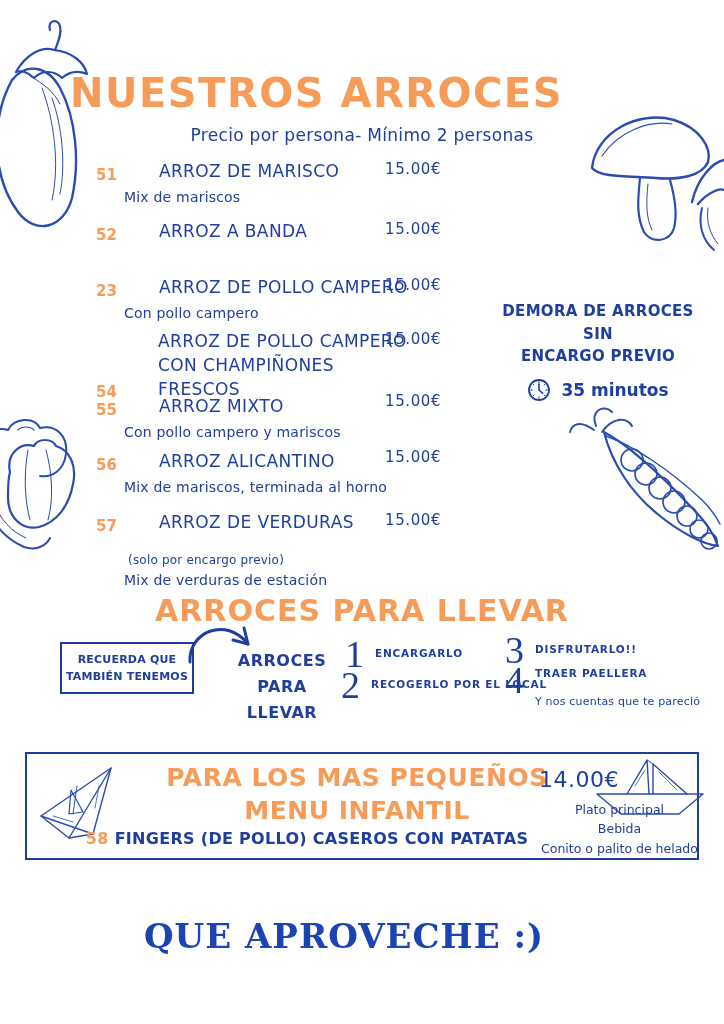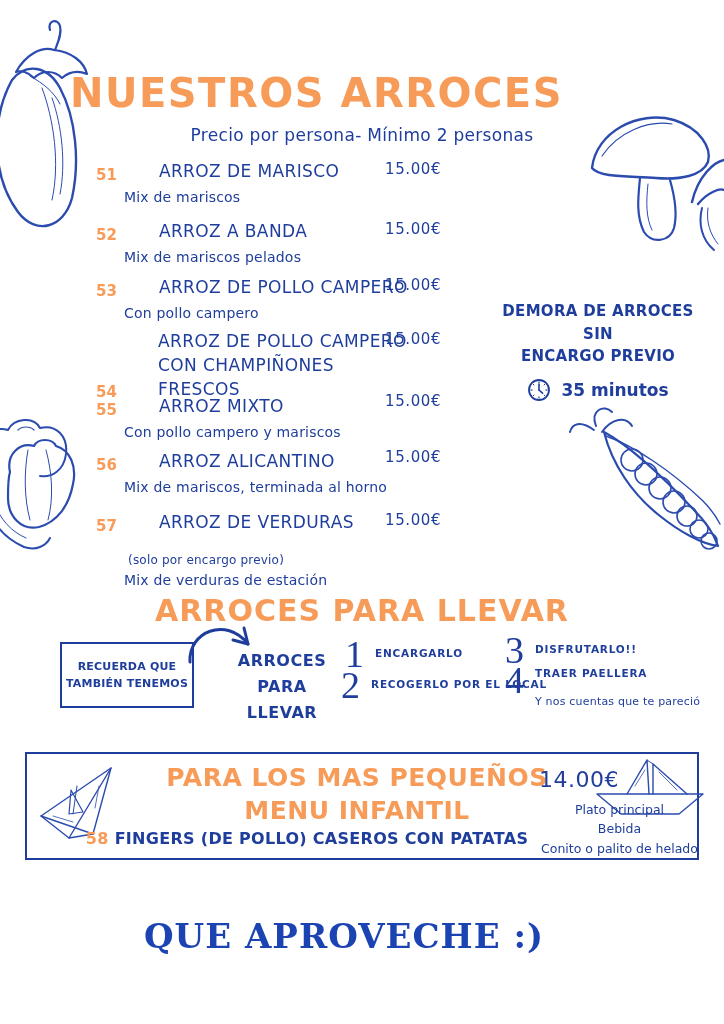--- a/index.html
+++ b/index.html
@@ -33,21 +33,21 @@
   
   .delay { position:absolute; left:488px; top:300px; width:220px; text-align:center; color:var(--blue); }
   .delay-line { font-size:15px; font-weight:700; letter-spacing:0.3px; line-height:1.5; }
   .delay-row { margin-top:10px; display:flex; justify-content:center; align-items:center; gap:10px; }
   .delay-time { font-size:17px; font-weight:700; }
 
   
   .tk-heading { position:absolute; top:593px; left:0; width:724px; text-align:center;
                 font-size:30px; font-weight:700; color:var(--orange); letter-spacing:1px; }
   .reminder { position:absolute; left:60px; top:642px; width:126px; border:2px solid var(--blue);
-              padding:14px 2px; text-align:center; font-size:11px; font-weight:700;
+              padding:7px 2px; text-align:center; font-size:11px; font-weight:700;
               color:var(--blue); line-height:1.55; letter-spacing:0.2px; }
   .tk-label { position:absolute; left:218px; top:648px; width:128px; text-align:center;
               font-size:16px; font-weight:700; color:var(--blue); line-height:26px; letter-spacing:0.5px; }
   .step { position:absolute; display:flex; gap:11px; color:var(--blue); }
   .step-num { font-family:"Liberation Serif","DejaVu Serif",serif; font-size:38px;
               line-height:0.95; font-weight:400; }
   .step-body { padding-top:11px; }
   .step-body.two { padding-top:5px; }
   .step-text { font-size:10.5px; font-weight:600; letter-spacing:0.8px; }
   .step-sub  { font-size:11px; font-weight:400; margin-top:16px; letter-spacing:0.2px; }
@@ -133,27 +133,26 @@
     </div>
     <div class="desc">Mix de mariscos</div>
   </div>
   <span class="price" style="top:160px">15.00€</span>
 
   <div class="menu-item" style="top:220px">
     <div class="item-head">
       <span class="num">52</span>
       <span class="name">ARROZ A BANDA</span>
     </div>
-    <div class="desc">Mix de mariscos pelados</div>
   </div>
   <span class="price" style="top:220px">15.00€</span>
 
   <div class="menu-item" style="top:276px">
     <div class="item-head">
-      <span class="num">53</span>
+      <span class="num">23</span>
       <span class="name">ARROZ DE POLLO CAMPERO</span>
     </div>
     <div class="desc">Con pollo campero</div>
   </div>
   <span class="price" style="top:276px">15.00€</span>
 
   <div class="menu-item" style="top:330px">
     <div class="item-head">
       <span class="num">54</span>
       <span class="name">ARROZ DE POLLO CAMPERO CON CHAMPIÑONES FRESCOS</span>

